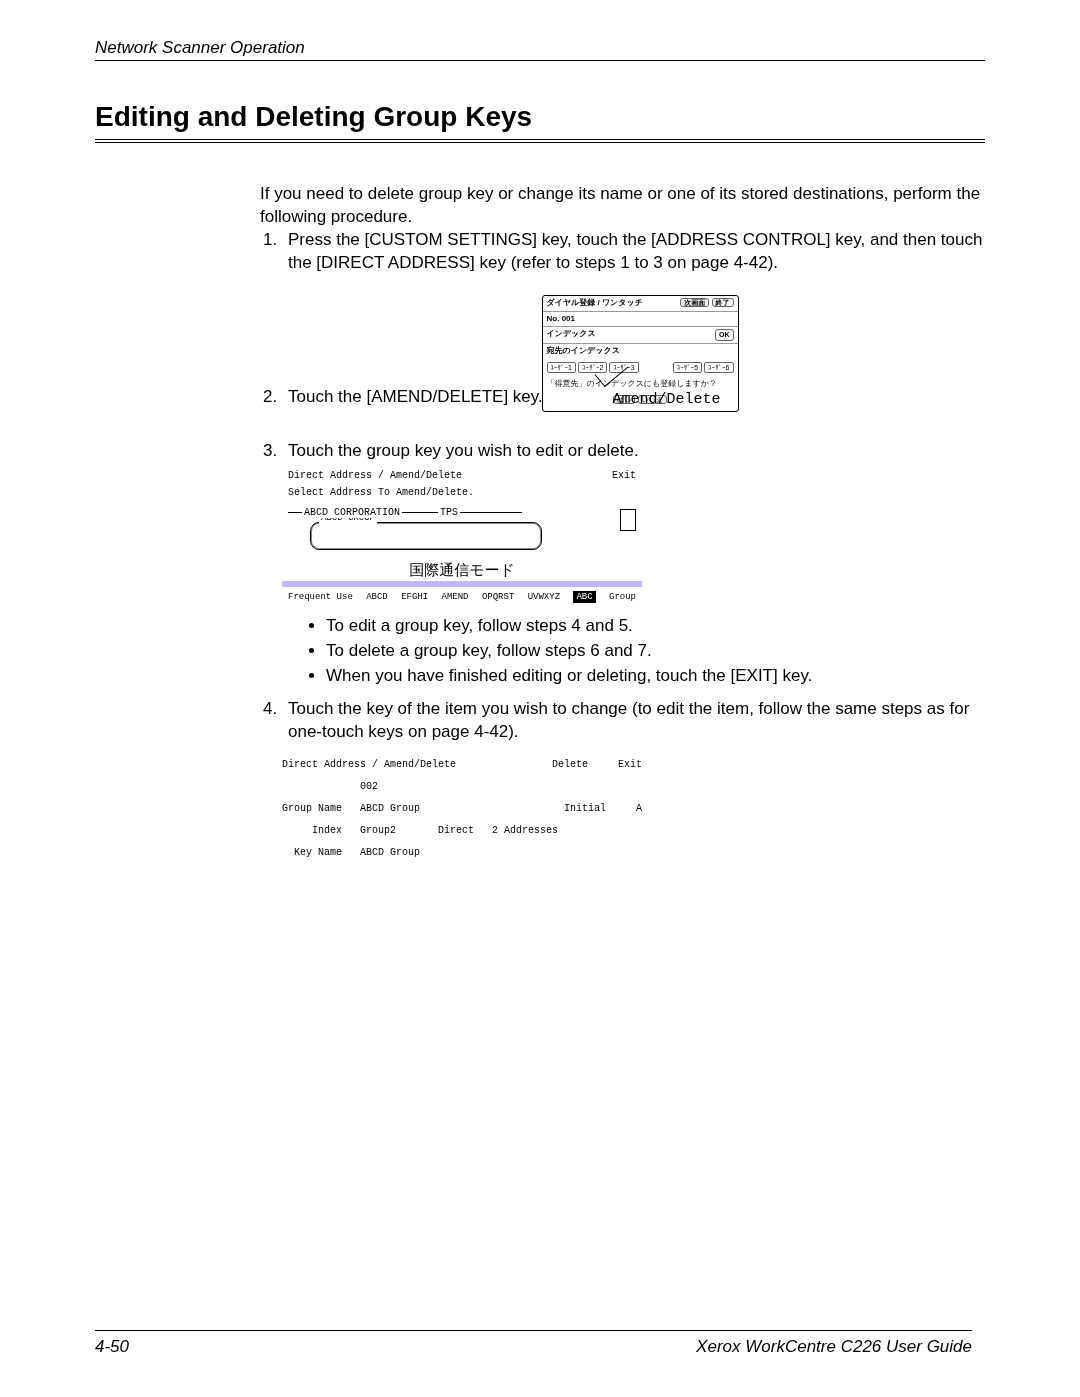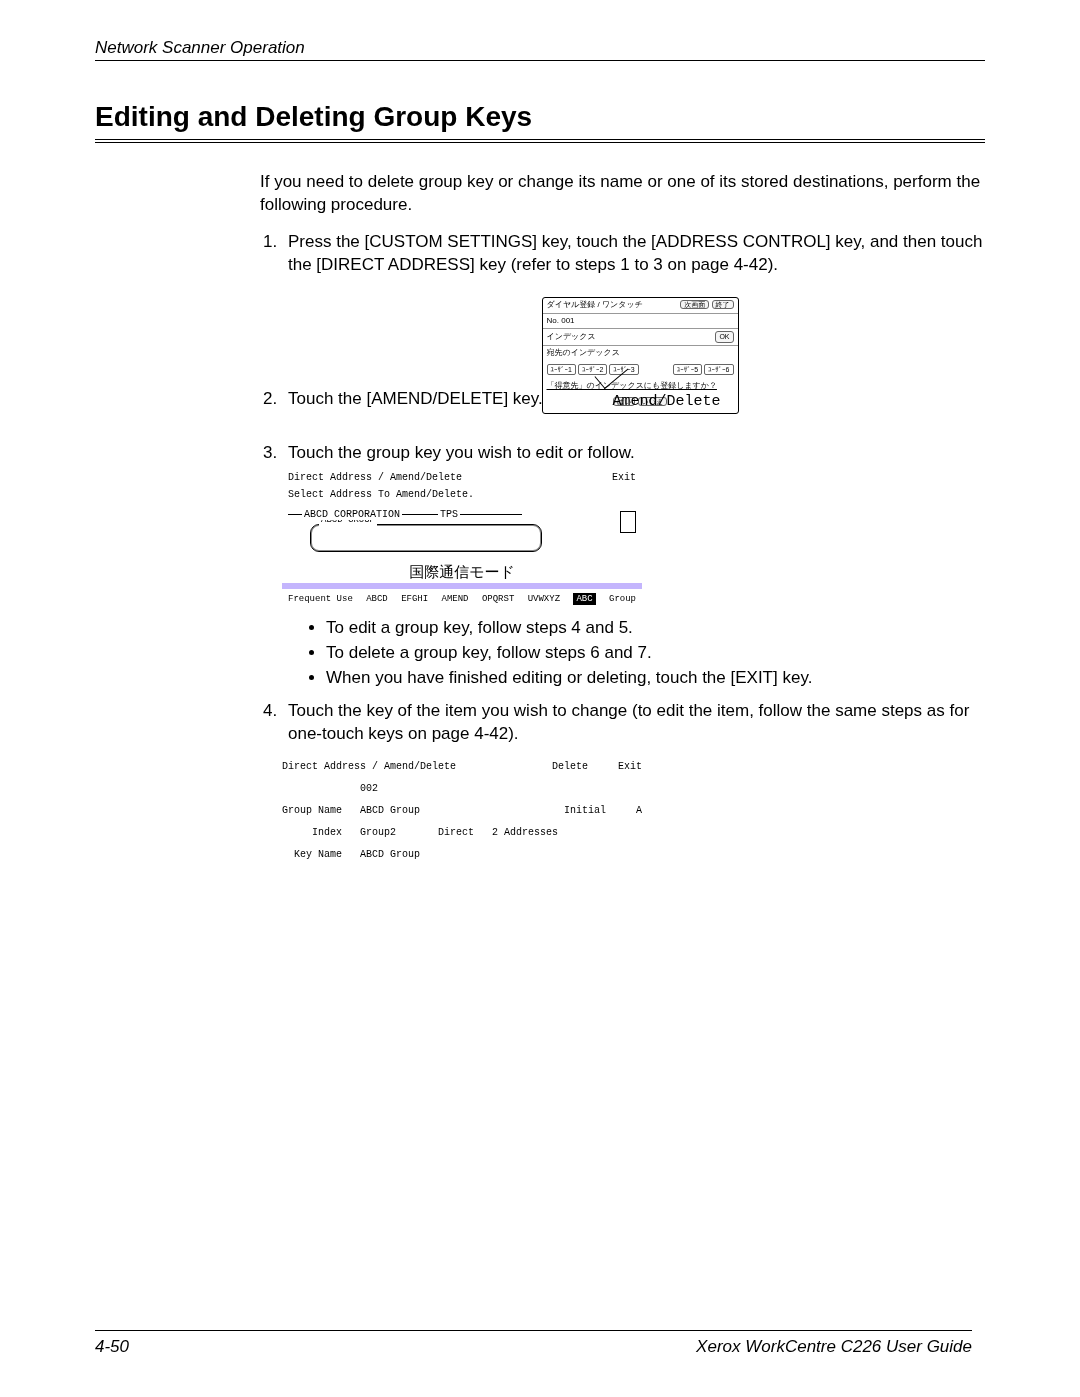--- a/index.html
+++ b/index.html
@@ -21,29 +21,29 @@
     font-size: 17px;
     border-bottom: 1px solid #000;
     padding-bottom: 2px;
     margin-bottom: 40px;
   }
   .main-title {
     font-size: 28px;
     font-weight: bold;
     border-bottom: 4px double #000;
     padding-bottom: 6px;
-    margin-bottom: 28px;
+    margin-bottom: 40px;
   }
   .body-text {
     margin-left: 165px;
     font-size: 17px;
     line-height: 1.35;
   }
   .intro {
-    margin-bottom: 14px;
+    margin-bottom: 0;
   }
   ol.steps {
     padding-left: 22px;
     margin: 0;
   }
   ol.steps > li {
     padding-left: 6px;
     margin-bottom: 10px;
   }
   ul.sub {
@@ -63,21 +63,22 @@
     margin: 10px 0 18px -6px;
     font-size: 8px;
     padding: 0;
     background: #fff;
   }
   .fig1 .row {
     border-bottom: 1px solid #999;
     padding: 2px 4px;
     display: flex;
     justify-content: space-between;
-    align-items: center;
+    align-items: flex-start;
+    font-weight: bold;
   }
   .fig1 .title-row {
     font-size: 8px;
   }
   .fig1 .mini-btn {
     border: 1px solid #666;
     border-radius: 3px;
     padding: 0 3px;
     font-size: 7px;
     background: #f5f5f5;
@@ -90,21 +91,20 @@
   .fig1 .tab {
     border: 1px solid #666;
     border-radius: 2px;
     padding: 0 3px;
     font-size: 7px;
   }
   .fig1 .confirm {
     padding: 3px 4px;
     text-align: left;
     font-size: 8px;
-    text-decoration: underline;
   }
   .fig1 .confirm-btns {
     text-align: center;
     padding: 2px 0 5px 0;
   }
   .fig1-wrap {
     position: relative;
     display: inline-block;
   }
   .fig1-callout {
@@ -294,21 +294,21 @@
               <span class="mini-btn">はい</span>
               <span class="mini-btn">いいえ</span>
             </div>
           </div>
           <div class="fig1-callout">Amend/Delete</div>
           <div class="fig1-arrow"></div>
         </div>
       </li>
 
       <li>
-        <span>Touch the group key you wish to edit or follow.</span>
+        <span>Touch the group key you wish to edit or delete.</span>
 
         
         <div class="fig2">
           <div class="top-line">
             <span>Direct Address / Amend/Delete</span>
             <span>Exit</span>
           </div>
           <div class="sub-line">Select Address To Amend/Delete.</div>
           <div class="entry-line">
             <span style="margin-left:14px">ABCD CORPORATION</span>

